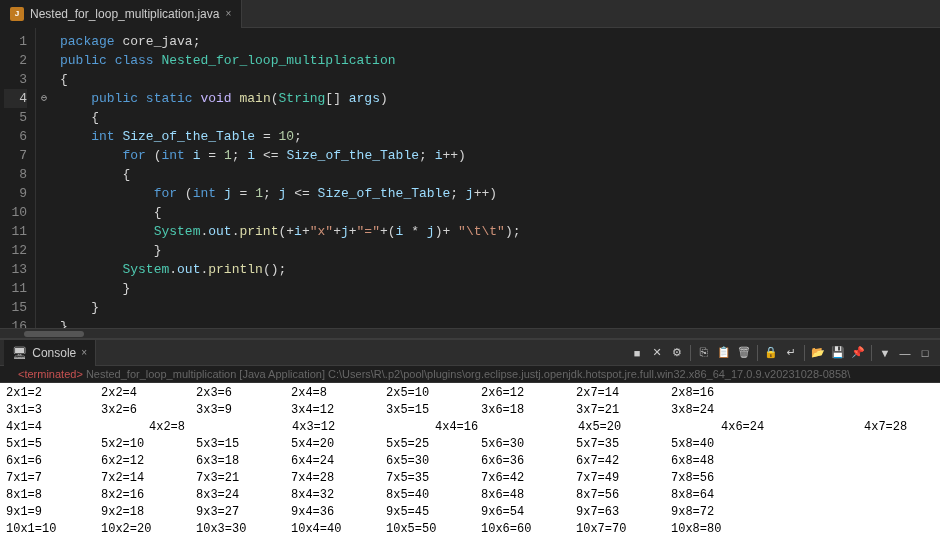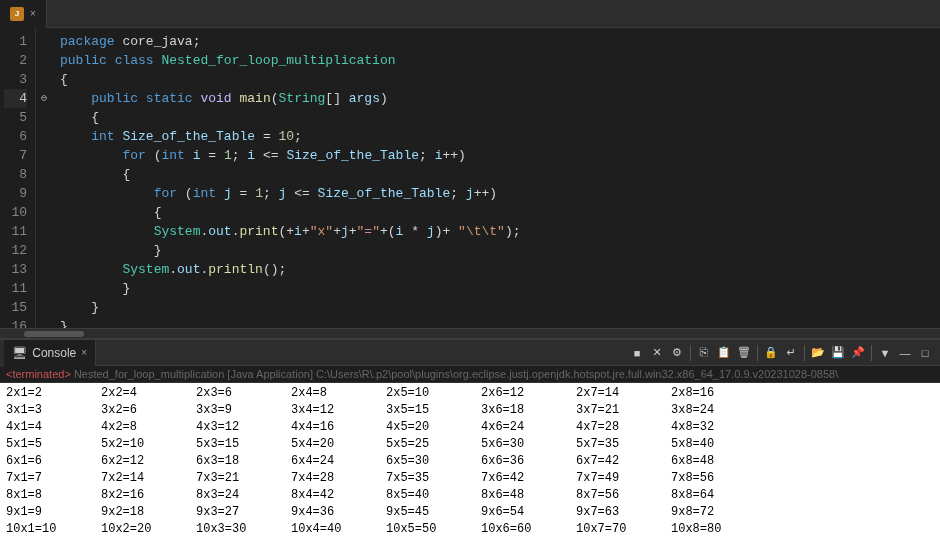--- a/index.html
+++ b/index.html
@@ -189,21 +189,21 @@
       height: 16px;
       background: #555;
       margin: 0 2px;
     }
 
     .console-status-line {
       background: #1e1e1e;
       color: #c75151;
       font-family: Arial, sans-serif;
       font-size: 11px;
-      padding: 2px 6px;
+      padding: 2px 18px;
       border-bottom: 1px solid #333;
       white-space: nowrap;
       overflow: hidden;
       text-overflow: ellipsis;
     }
 
     .console-output {
       flex: 1;
       overflow: hidden;
       padding: 2px 4px;
@@ -217,20 +217,21 @@
       align-content: start;
       gap: 0;
     }
   </style>
 </head>
 <body>
 
 <div class="tab-bar">
   <div class="tab">
     <span class="java-icon">J</span>
+    <span>Nested_for_loop_multiplication.java</span>
     <span class="tab-close">×</span>
   </div>
 </div>
 
 <div class="editor-area">
   <div class="line-numbers" id="line-nums">
       <span class="ln">1</span>
       <span class="ln">2</span>
       <span class="ln">3</span>
       <span class="ln active">4</span>
@@ -317,21 +318,21 @@
       <div style="display: flex; height: 17px;">
         <span style="min-width: 95px; padding: 0px 2px; font-family: &quot;Courier New&quot;, monospace; font-size: 12px; color: rgb(0, 0, 0); white-space: nowrap;">3x1=3</span>
         <span style="min-width: 95px; padding: 0px 2px; font-family: &quot;Courier New&quot;, monospace; font-size: 12px; color: rgb(0, 0, 0); white-space: nowrap;">3x2=6</span>
         <span style="min-width: 95px; padding: 0px 2px; font-family: &quot;Courier New&quot;, monospace; font-size: 12px; color: rgb(0, 0, 0); white-space: nowrap;">3x3=9</span>
         <span style="min-width: 95px; padding: 0px 2px; font-family: &quot;Courier New&quot;, monospace; font-size: 12px; color: rgb(0, 0, 0); white-space: nowrap;">3x4=12</span>
         <span style="min-width: 95px; padding: 0px 2px; font-family: &quot;Courier New&quot;, monospace; font-size: 12px; color: rgb(0, 0, 0); white-space: nowrap;">3x5=15</span>
         <span style="min-width: 95px; padding: 0px 2px; font-family: &quot;Courier New&quot;, monospace; font-size: 12px; color: rgb(0, 0, 0); white-space: nowrap;">3x6=18</span>
         <span style="min-width: 95px; padding: 0px 2px; font-family: &quot;Courier New&quot;, monospace; font-size: 12px; color: rgb(0, 0, 0); white-space: nowrap;">3x7=21</span>
         <span style="min-width: 95px; padding: 0px 2px; font-family: &quot;Courier New&quot;, monospace; font-size: 12px; color: rgb(0, 0, 0); white-space: nowrap;">3x8=24</span>
       </div>
-      <div style="display: flex; height: 17px;">
+      <div style="display: flex; height: 17px; gap: 48px;">
         <span style="min-width: 95px; padding: 0px 2px; font-family: &quot;Courier New&quot;, monospace; font-size: 12px; color: rgb(0, 0, 0); white-space: nowrap;">4x1=4</span>
         <span style="min-width: 95px; padding: 0px 2px; font-family: &quot;Courier New&quot;, monospace; font-size: 12px; color: rgb(0, 0, 0); white-space: nowrap;">4x2=8</span>
         <span style="min-width: 95px; padding: 0px 2px; font-family: &quot;Courier New&quot;, monospace; font-size: 12px; color: rgb(0, 0, 0); white-space: nowrap;">4x3=12</span>
         <span style="min-width: 95px; padding: 0px 2px; font-family: &quot;Courier New&quot;, monospace; font-size: 12px; color: rgb(0, 0, 0); white-space: nowrap;">4x4=16</span>
         <span style="min-width: 95px; padding: 0px 2px; font-family: &quot;Courier New&quot;, monospace; font-size: 12px; color: rgb(0, 0, 0); white-space: nowrap;">4x5=20</span>
         <span style="min-width: 95px; padding: 0px 2px; font-family: &quot;Courier New&quot;, monospace; font-size: 12px; color: rgb(0, 0, 0); white-space: nowrap;">4x6=24</span>
         <span style="min-width: 95px; padding: 0px 2px; font-family: &quot;Courier New&quot;, monospace; font-size: 12px; color: rgb(0, 0, 0); white-space: nowrap;">4x7=28</span>
         <span style="min-width: 95px; padding: 0px 2px; font-family: &quot;Courier New&quot;, monospace; font-size: 12px; color: rgb(0, 0, 0); white-space: nowrap;">4x8=32</span>
       </div>
       <div style="display: flex; height: 17px;">
@@ -361,21 +362,21 @@
         <span style="min-width: 95px; padding: 0px 2px; font-family: &quot;Courier New&quot;, monospace; font-size: 12px; color: rgb(0, 0, 0); white-space: nowrap;">7x4=28</span>
         <span style="min-width: 95px; padding: 0px 2px; font-family: &quot;Courier New&quot;, monospace; font-size: 12px; color: rgb(0, 0, 0); white-space: nowrap;">7x5=35</span>
         <span style="min-width: 95px; padding: 0px 2px; font-family: &quot;Courier New&quot;, monospace; font-size: 12px; color: rgb(0, 0, 0); white-space: nowrap;">7x6=42</span>
         <span style="min-width: 95px; padding: 0px 2px; font-family: &quot;Courier New&quot;, monospace; font-size: 12px; color: rgb(0, 0, 0); white-space: nowrap;">7x7=49</span>
         <span style="min-width: 95px; padding: 0px 2px; font-family: &quot;Courier New&quot;, monospace; font-size: 12px; color: rgb(0, 0, 0); white-space: nowrap;">7x8=56</span>
       </div>
       <div style="display: flex; height: 17px;">
         <span style="min-width: 95px; padding: 0px 2px; font-family: &quot;Courier New&quot;, monospace; font-size: 12px; color: rgb(0, 0, 0); white-space: nowrap;">8x1=8</span>
         <span style="min-width: 95px; padding: 0px 2px; font-family: &quot;Courier New&quot;, monospace; font-size: 12px; color: rgb(0, 0, 0); white-space: nowrap;">8x2=16</span>
         <span style="min-width: 95px; padding: 0px 2px; font-family: &quot;Courier New&quot;, monospace; font-size: 12px; color: rgb(0, 0, 0); white-space: nowrap;">8x3=24</span>
-        <span style="min-width: 95px; padding: 0px 2px; font-family: &quot;Courier New&quot;, monospace; font-size: 12px; color: rgb(0, 0, 0); white-space: nowrap;">8x4=42</span>
+        <span style="min-width: 95px; padding: 0px 2px; font-family: &quot;Courier New&quot;, monospace; font-size: 12px; color: rgb(0, 0, 0); white-space: nowrap;">8x4=32</span>
         <span style="min-width: 95px; padding: 0px 2px; font-family: &quot;Courier New&quot;, monospace; font-size: 12px; color: rgb(0, 0, 0); white-space: nowrap;">8x5=40</span>
         <span style="min-width: 95px; padding: 0px 2px; font-family: &quot;Courier New&quot;, monospace; font-size: 12px; color: rgb(0, 0, 0); white-space: nowrap;">8x6=48</span>
         <span style="min-width: 95px; padding: 0px 2px; font-family: &quot;Courier New&quot;, monospace; font-size: 12px; color: rgb(0, 0, 0); white-space: nowrap;">8x7=56</span>
         <span style="min-width: 95px; padding: 0px 2px; font-family: &quot;Courier New&quot;, monospace; font-size: 12px; color: rgb(0, 0, 0); white-space: nowrap;">8x8=64</span>
       </div>
       <div style="display: flex; height: 17px;">
         <span style="min-width: 95px; padding: 0px 2px; font-family: &quot;Courier New&quot;, monospace; font-size: 12px; color: rgb(0, 0, 0); white-space: nowrap;">9x1=9</span>
         <span style="min-width: 95px; padding: 0px 2px; font-family: &quot;Courier New&quot;, monospace; font-size: 12px; color: rgb(0, 0, 0); white-space: nowrap;">9x2=18</span>
         <span style="min-width: 95px; padding: 0px 2px; font-family: &quot;Courier New&quot;, monospace; font-size: 12px; color: rgb(0, 0, 0); white-space: nowrap;">9x3=27</span>
         <span style="min-width: 95px; padding: 0px 2px; font-family: &quot;Courier New&quot;, monospace; font-size: 12px; color: rgb(0, 0, 0); white-space: nowrap;">9x4=36</span>

